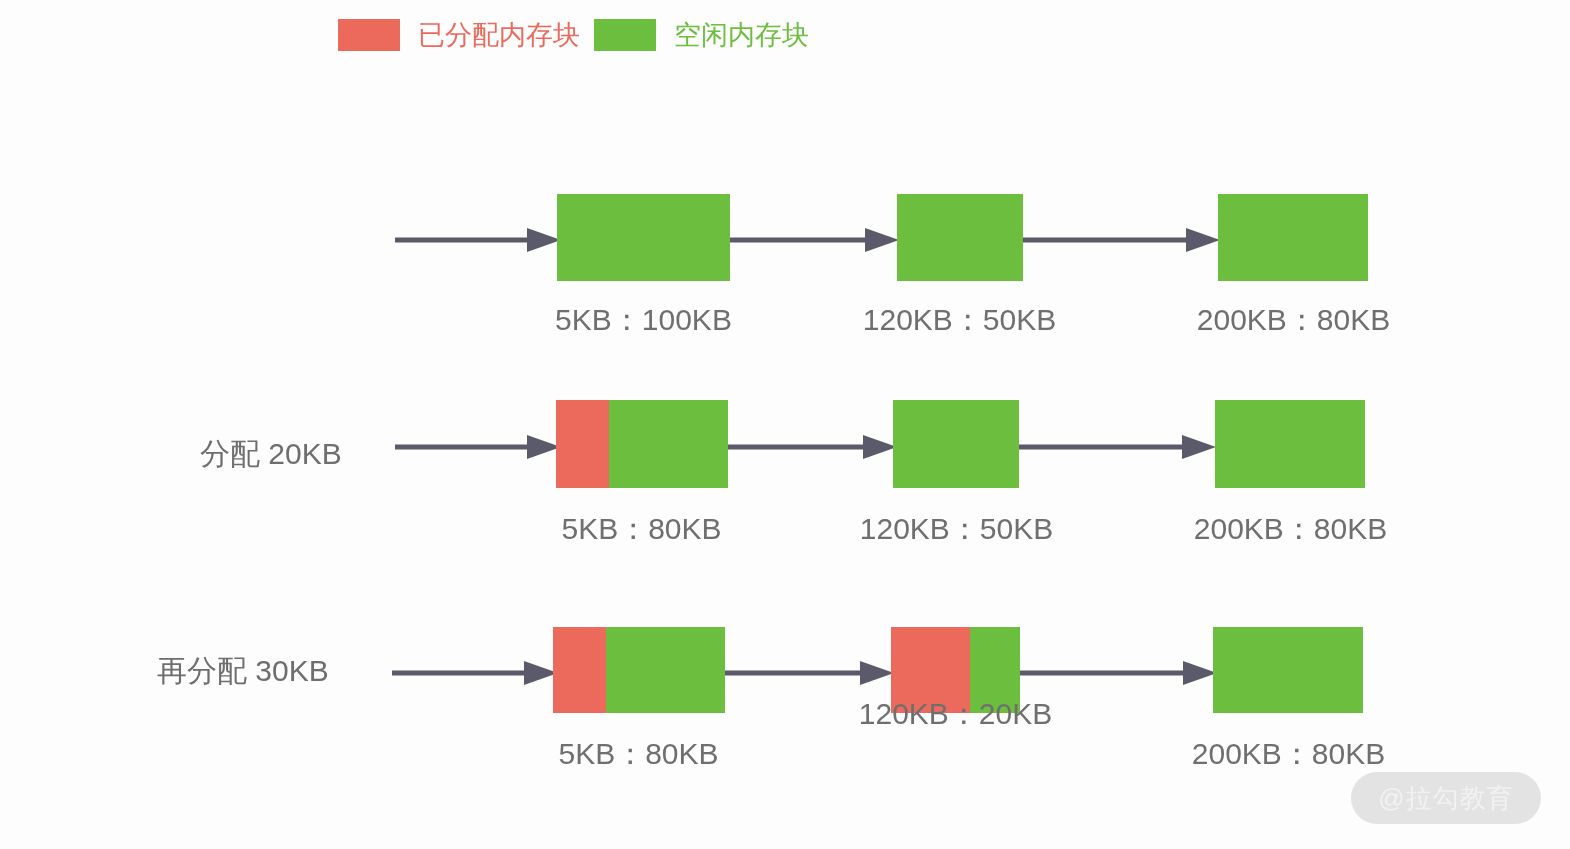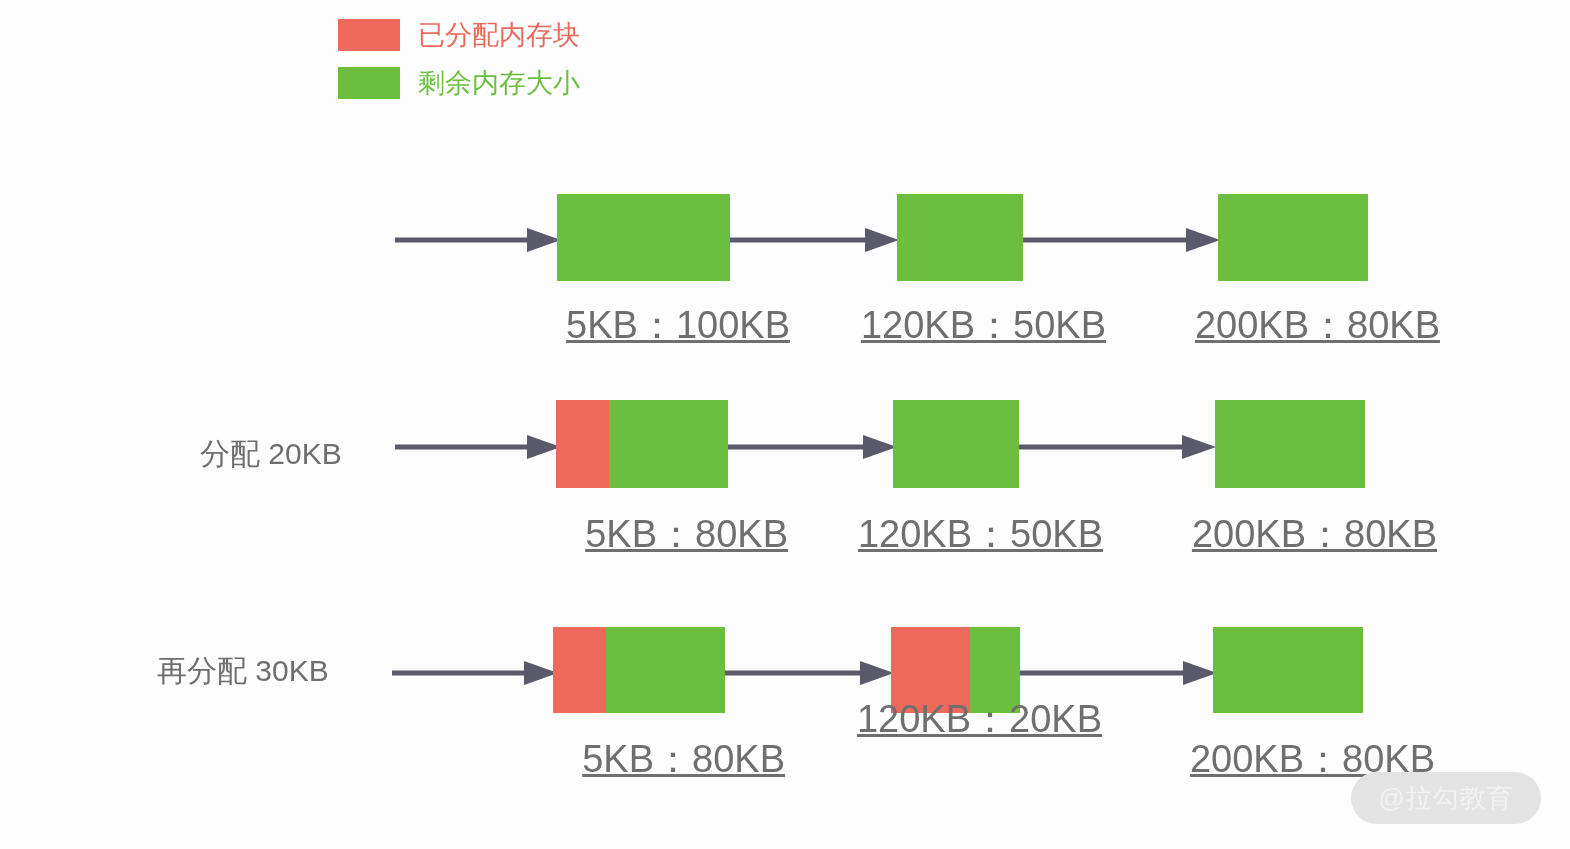--- a/index.html
+++ b/index.html
@@ -17,21 +17,21 @@
     background: #fdfdfd;
     overflow: hidden;
   }
 
   
   .legend {
     position: absolute;
     left: 338px;
     top: 18px;
     display: flex;
-    flex-direction: column;
+    flex-direction: row;
     gap: 14px;
   }
   .legend-row {
     display: flex;
     align-items: center;
     gap: 18px;
     height: 34px;
   }
   .legend-swatch {
     width: 62px;
@@ -81,25 +81,24 @@
     position: absolute;
     display: flex;
     overflow: hidden;
   }
   .seg { height: 100%; }
   .seg-used { background: #ec6a5c; }
   .seg-free { background: #6cbe3f; }
 
   .block-label {
     position: absolute;
-    font-size: 38px;
+    font-size: 30px;
     color: #706f6f;
     white-space: nowrap;
-    text-align: right;
-    text-decoration: underline;
+    text-align: center;
   }
 
   
   .watermark {
     position: absolute;
     left: 1351px;
     top: 772px;
     width: 190px;
     height: 52px;
     background: #e3e3e3;
@@ -117,21 +116,21 @@
 
 <div id="canvas">
 
   <div class="legend">
     <div class="legend-row">
       <span class="legend-swatch" style="background:#ec6a5c"></span>
       <span class="legend-label" style="color:#ec6a5c">已分配内存块</span>
     </div>
     <div class="legend-row">
       <span class="legend-swatch" style="background:#6cbe3f"></span>
-      <span class="legend-label" style="color:#6cbe3f">剩余内存大小</span>
+      <span class="legend-label" style="color:#6cbe3f">空闲内存块</span>
     </div>
   </div>
 
 
   <div class="row" style="top:0">
 
     <svg class="arrow" style="left:395px; top:226px; width:166px; height:28px" viewBox="0 0 166 28">
       <line x1="0" y1="14" x2="138" y2="14" stroke="#5a5a6b" stroke-width="5"></line>
       <polygon points="132,2 166,14 132,26" fill="#5a5a6b"></polygon>
     </svg>

